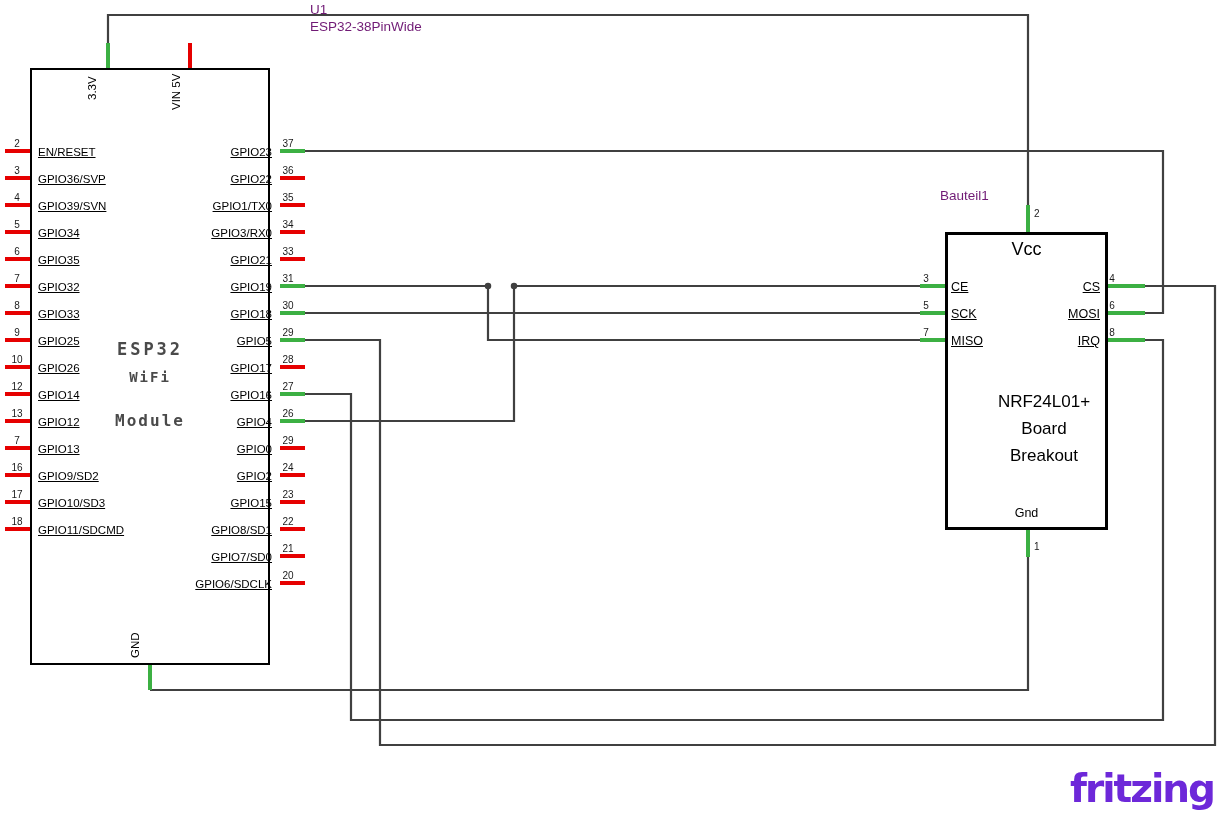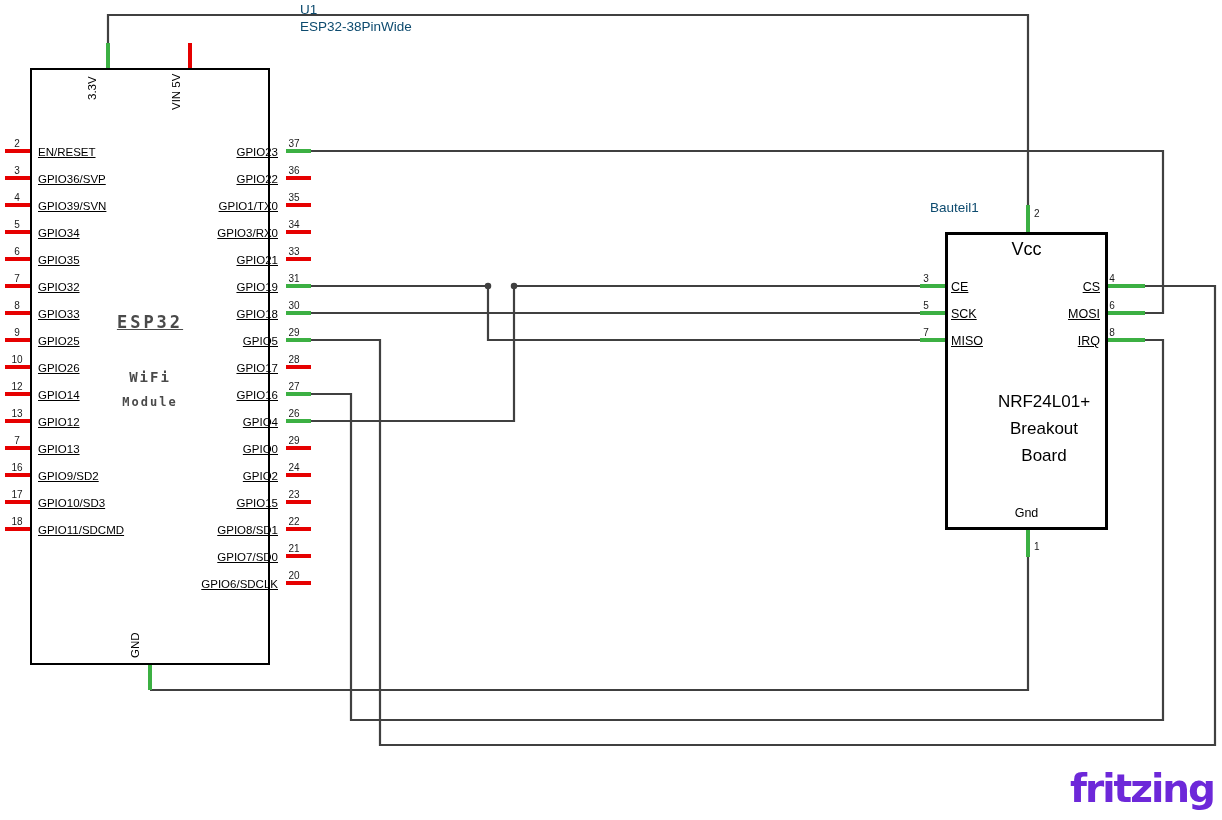--- a/index.html
+++ b/index.html
@@ -21,21 +21,21 @@
   .pin-stub { position:absolute; top:11px; width:25px; height:4px; background:#e60000; }
   .pin-row[data-state="true"] .pin-stub { background:#3cb043; }
   .pin-num { position:absolute; top:0px; font-size:10px; line-height:11px; color:#1a1a1a; }
   .pin-name { position:absolute; top:8px; font-size:11.5px; line-height:12px; color:#000; white-space:nowrap;text-decoration:underline; }
 
   
   #esp-left  { left:5px;   top:138px; width:240px; }
   #esp-left .pin-stub { left:0; }
   #esp-left .pin-num  { left:2px; width:20px; text-align:center; }
   #esp-left .pin-name { left:33px; }
-  #esp-right { left:166px; top:138px; width:145px; }
+  #esp-right { left:160px; top:138px; width:145px; }
   #esp-right .pin-stub { right:0; }
   #esp-right .pin-num  { right:7px; width:20px; text-align:center; }
   #esp-right .pin-name { right:33px; text-align:right; }
 
   
   #nrf-left  { left:920px;  top:273px; width:120px; }
   #nrf-left .pin-stub { left:0; }
   #nrf-left .pin-num  { left:0px; width:12px; text-align:center; }
   #nrf-left .pin-name { left:31px; font-size:12.5px; }
   #nrf-right { left:1000px; top:273px; width:145px; }
@@ -51,34 +51,34 @@
   #stub-gnd { left:148px; top:665px; }
   #stub-nrf-vcc { left:1026px; top:205px; height:27px; }
   #stub-nrf-gnd { left:1026px; top:530px; height:27px; }
 
   .vlabel { position:absolute; transform:rotate(-90deg); transform-origin:left bottom;
             white-space:nowrap; font-size:11.5px; line-height:13px; color:#000; }
   #lbl-3v3 { left:99px;  top:87px; }
   #lbl-vin { left:183px; top:97px; }
   #lbl-gnd { left:142px; top:645px; }
 
-  .ref-label { position:absolute; font-size:13.5px; line-height:15px; color:#0c4a6e; white-space:nowrap; }
+  .ref-label { position:absolute; font-size:13.5px; line-height:15px; color:#701a75; white-space:nowrap;margin-left:10px; }
   #u1-ref  { left:300px; top:2px; }
   #u1-type { left:300px; top:19px; }
-  #nrf-ref { left:930px; top:200px;text-align:right; }
+  #nrf-ref { left:930px; top:188px;text-align:right; }
 
   .num-float { position:absolute; font-size:10px; line-height:11px; color:#1a1a1a; }
   #nrf-pin2-num { left:1034px; top:208px; }
   #nrf-pin1-num { left:1034px; top:541px; }
 
   .esp-title { position:absolute; left:30px; width:240px; text-align:center;
                font-family:"DejaVu Sans Mono", monospace; font-weight:bold; color:#4a4a4a; }
-  #esp-name { top:312px; font-size:17px; letter-spacing:3px;text-decoration:underline; }
+  #esp-name { top:339px; font-size:17px; letter-spacing:3px; }
   #esp-sub1 { top:369px; font-size:14px; letter-spacing:2px; }
-  #esp-sub2 { top:395px; font-size:12px; letter-spacing:2px; }
+  #esp-sub2 { top:411px; font-size:16px; letter-spacing:2px; }
 
   .nrf-center { position:absolute; left:945px; width:163px; text-align:center; color:#000; }
   #nrf-title { top:388px; font-size:17px; line-height:27px;padding-left:35px; }
   #nrf-vcc-label { top:239px; font-size:18px; }
   #nrf-gnd-label { top:506px; font-size:12.5px; }
 
   #watermark { position:absolute; right:8px; top:766px; font-family:"DejaVu Sans", sans-serif;
                font-weight:bold; font-size:39px; letter-spacing:-2px; color:#6d28d9; }
 </style>
 </head>
@@ -279,22 +279,22 @@
       <span class="pin-stub"></span>
     </div>
   </div>
 
   <div id="nrf-body" class="comp"></div>
 
   <span class="ref-label" id="nrf-ref">Bauteil1</span>
 
   <div class="nrf-center" id="nrf-title">
     <div>NRF24L01+</div>
+    <div>Board</div>
     <div>Breakout</div>
-    <div>Board</div>
   </div>
 
   <span class="vstub" id="stub-nrf-vcc" data-state="true"></span>
   <span class="vstub" id="stub-nrf-gnd" data-state="true"></span>
   <span class="num-float" id="nrf-pin2-num">2</span>
   <span class="num-float" id="nrf-pin1-num">1</span>
   <div class="nrf-center" id="nrf-vcc-label">Vcc</div>
   <div class="nrf-center" id="nrf-gnd-label">Gnd</div>
 
   <div class="pin-col" id="nrf-left">

